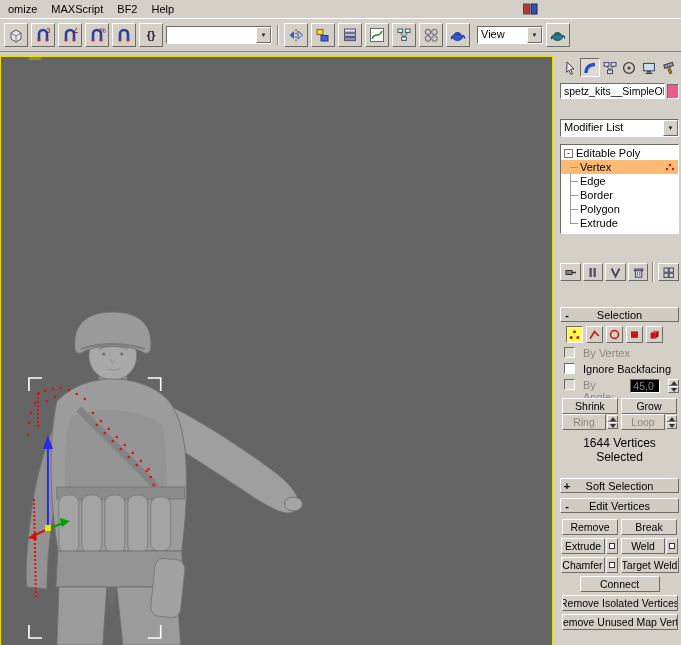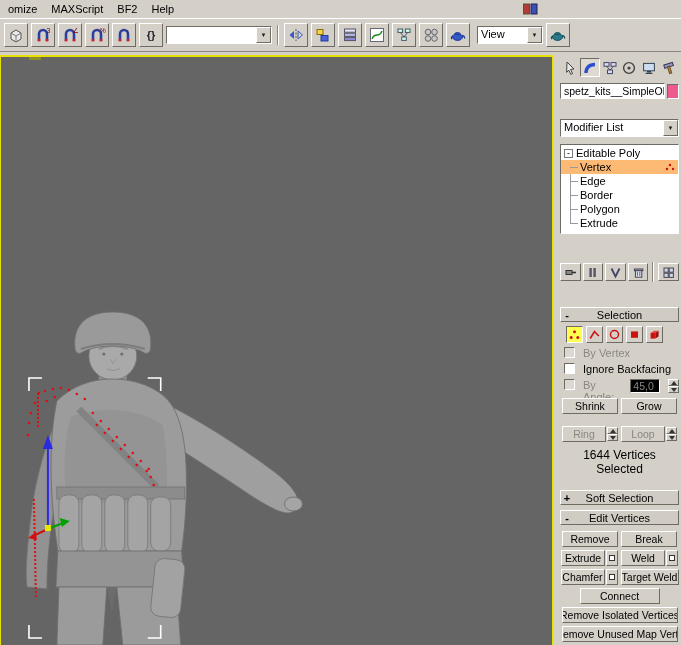--- a/index.html
+++ b/index.html
@@ -63,21 +63,21 @@
 .cbox{width:11px;height:11px;background:#fff;border:1px solid;border-color:#6e6b64 #fff #fff #6e6b64;flex:0 0 auto}
 .cbox.dis{background:#dbd8d1}
 .dis{color:#8a877f}
 .afield{width:34px;height:14px;background:#000000;border:1px solid;border-color:#6e6b64 #fff #fff #6e6b64;color:#8a877f;padding:0 2px;display:flex;align-items:center;font-size:10.5px}
 .spin{width:11px;height:14px;display:flex;flex-direction:column;flex:0 0 auto}
 .spin>div{flex:1;background:#d4d0c8;border:1px solid;border-color:#fff #6e6b64 #6e6b64 #fff;display:flex;align-items:center;justify-content:center}
 .tu{width:0;height:0;border-left:3px solid transparent;border-right:3px solid transparent;border-bottom:4px solid #333}
 .td{width:0;height:0;border-left:3px solid transparent;border-right:3px solid transparent;border-top:4px solid #333}
 
 .btn{height:16px;background:#d4d0c8;border:1px solid;border-color:#fff #6e6b64 #6e6b64 #fff;display:flex;align-items:center;justify-content:center;font-size:10.5px;white-space:nowrap;overflow:hidden;cursor:default}
-.btnrow{display:flex;gap:3px;justify-content:center;margin-top:12px;align-items:center}
+.btnrow{display:flex;gap:3px;justify-content:center;margin-top:0;align-items:center}
 .mt6{margin-top:6px}.mt3{margin-top:3px}
 .w56{width:56px}.w44{width:44px}.w58{width:58px}.w80{width:80px}.wfull{width:116px}
 .grp{display:flex;align-items:center;gap:1px}
 .sbox{width:12px;height:16px;background:#d4d0c8;border:1px solid;border-color:#fff #6e6b64 #6e6b64 #fff;display:flex;align-items:center;justify-content:center}
 .sbox>span{width:6px;height:6px;border:1px solid #333;background:#fff;display:block}
 .status{margin-top:6px;text-align:center;font-size:12px}
 .weightrow{display:flex;align-items:center;gap:3px;margin-top:16px;justify-content:center}
 .wfield{width:30px;height:14px;background:#fff;border:1px solid;border-color:#6e6b64 #fff #fff #6e6b64;padding:0 2px;display:flex;align-items:center;font-size:10.5px}
 </style>
 </head>

